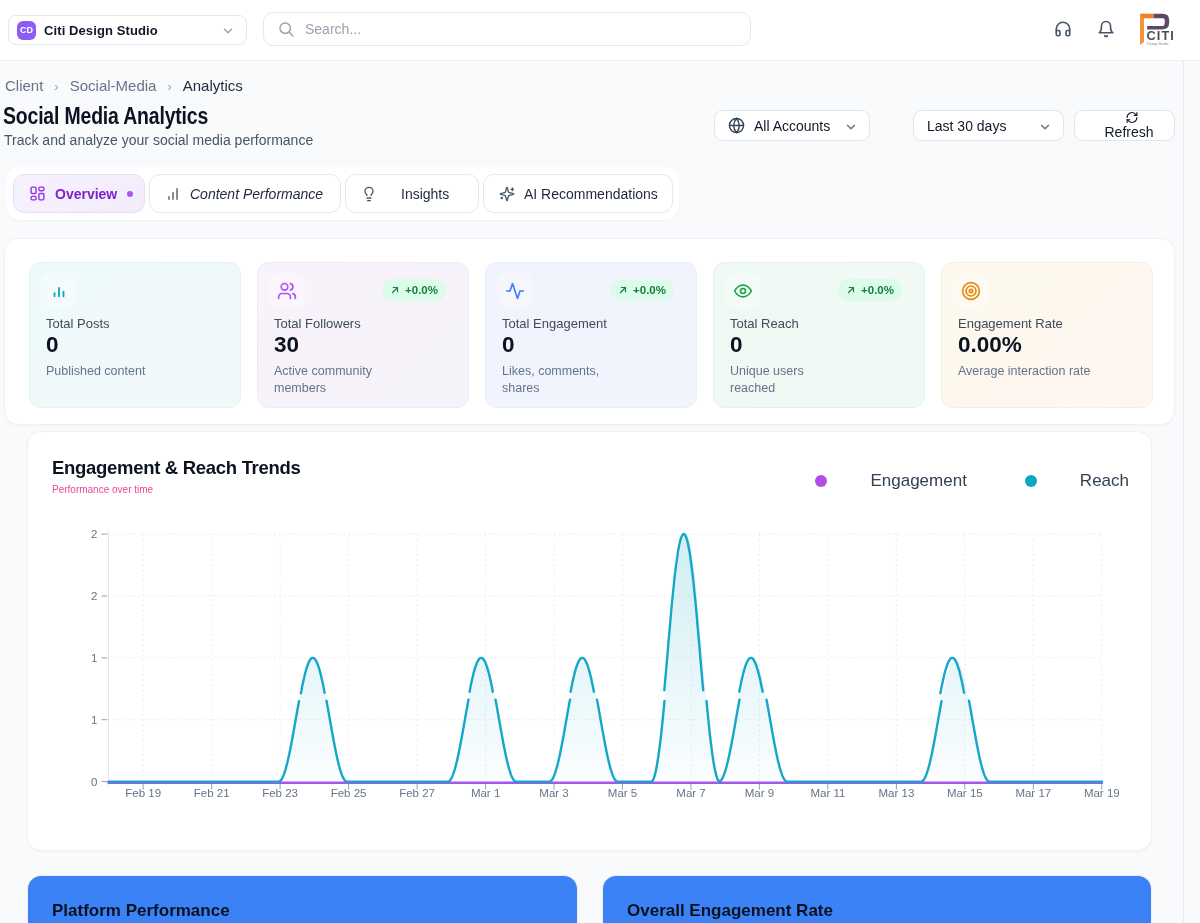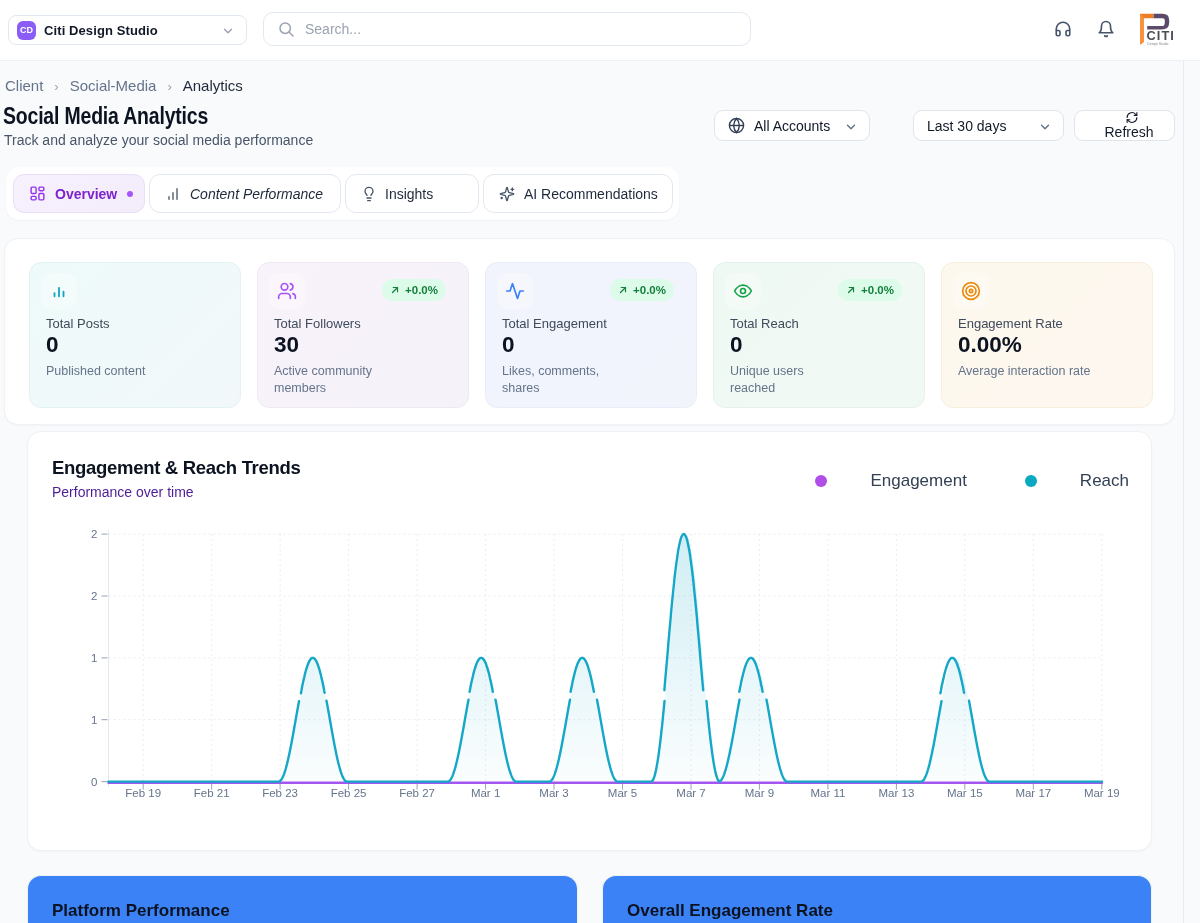--- a/index.html
+++ b/index.html
@@ -39,21 +39,21 @@
 .scard { position:absolute; top:23px; width:212px; height:146px; border-radius:12px; padding:16px 17px; }
 .scard .ttl { position:absolute; left:16px; top:53px; font-size:13px; font-weight:500; color:#3f4a5a; }
 .scard .val { position:absolute; left:16px; top:69px; font-size:22.5px; font-weight:700; color:#0b1220; }
 .scard .desc { position:absolute; left:16px; top:100px; font-size:12.5px; color:#64748b; line-height:17px; width:160px; }
 .pill { position:absolute; right:22px; top:16px; height:22px; background:#dcfce9; border-radius:11px; color:#15803d; font-size:11.5px; font-weight:600; display:flex; align-items:center; padding:0 8px 0 7px; }
 .pill svg { margin-right:4px; }
 
 
 .chartcard { position:absolute; left:27px; top:431px; width:1125px; height:420px; background:#fff; border:1px solid #eef1f5; border-radius:14px; box-shadow:0 1px 2px rgba(15,23,42,0.03); }
 .chartcard h2 { position:absolute; left:24px; top:25px; font-size:18.5px; font-weight:700; color:#0b1220; letter-spacing:-0.3px; }
-.chartcard .sub { position:absolute; left:24px; top:52px; font-size:14px; color:#4c1d95; }
+.chartcard .sub { position:absolute; left:24px; top:52px; font-size:10px; color:#ec4899; }
 .legend { position:absolute; right:22px; top:39px; display:flex; align-items:center; font-size:17px; color:#334155;gap:36px; }
 .legend .dot { width:12px; height:12px; border-radius:50%; margin-right:7px; }
 
 
 .bcard { position:absolute; top:875px; height:48px; background:#3b82f6; border:1px solid #eef1f5; border-radius:14px 14px 0 0; border-bottom:none; }
 .bcard h3 { position:absolute; left:24px; top:25px; font-size:17px; font-weight:700; color:#0b1220; }
 </style>
 </head>
 <body>
 
@@ -137,21 +137,21 @@
         <path d="M6 20v-4"></path>
       </svg>
     <span style="margin-left:9px">Content Performance</span>
   </div>
   <div class="tab" style="left:339px; width:134px;">
     <svg style="margin-left:15px" width="16" height="16" viewBox="0 0 24 24" fill="none" stroke="#475569" stroke-width="2" stroke-linecap="round" stroke-linejoin="round">
         <path d="M15 14c.2-1 .7-1.7 1.5-2.5 1-.9 1.5-2.2 1.5-3.5A6 6 0 0 0 6 8c0 1 .2 2.2 1.5 3.5.7.7 1.3 1.5 1.5 2.5"></path>
         <path d="M9 18h6"></path>
         <path d="M10 22h4"></path>
       </svg>
-    <span style="margin-left:8px">Insights</span>
+    <span style="margin-left:24px">Insights</span>
   </div>
   <div class="tab" style="left:477px; width:190px;">
     <svg style="margin-left:15px" width="16" height="16" viewBox="0 0 24 24" fill="none" stroke="#475569" stroke-width="2" stroke-linecap="round" stroke-linejoin="round">
         <path d="M9.937 15.5A2 2 0 0 0 8.5 14.063l-6.135-1.582a.5.5 0 0 1 0-.962L8.5 9.936A2 2 0 0 0 9.937 8.5l1.582-6.135a.5.5 0 0 1 .963 0L14.063 8.5A2 2 0 0 0 15.5 9.937l6.135 1.581a.5.5 0 0 1 0 .964L15.5 14.063a2 2 0 0 0-1.437 1.437l-1.582 6.135a.5.5 0 0 1-.963 0z"></path>
         <path d="M20 3v4"></path>
         <path d="M22 5h-4"></path>
         <path d="M4 17v2"></path>
         <path d="M5 18H3"></path>
       </svg>
     <span style="margin-left:9px">AI Recommendations</span>

